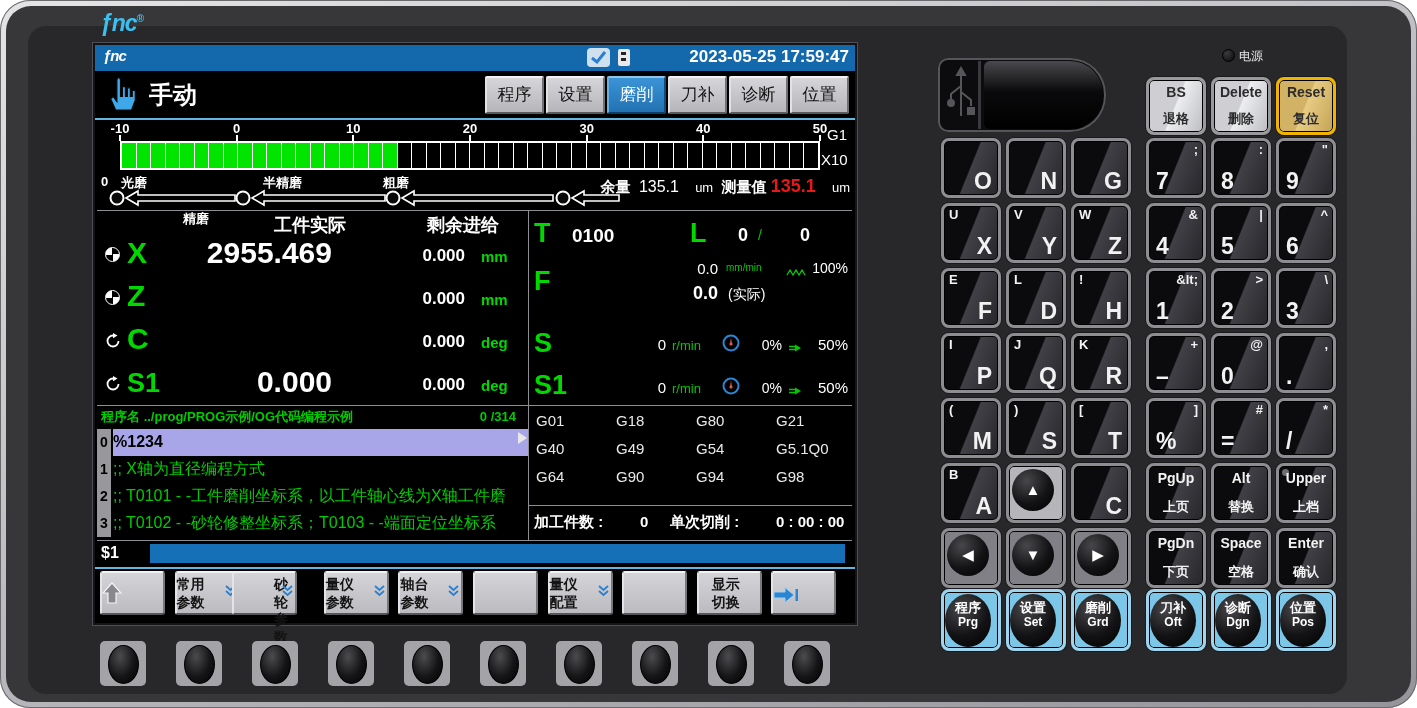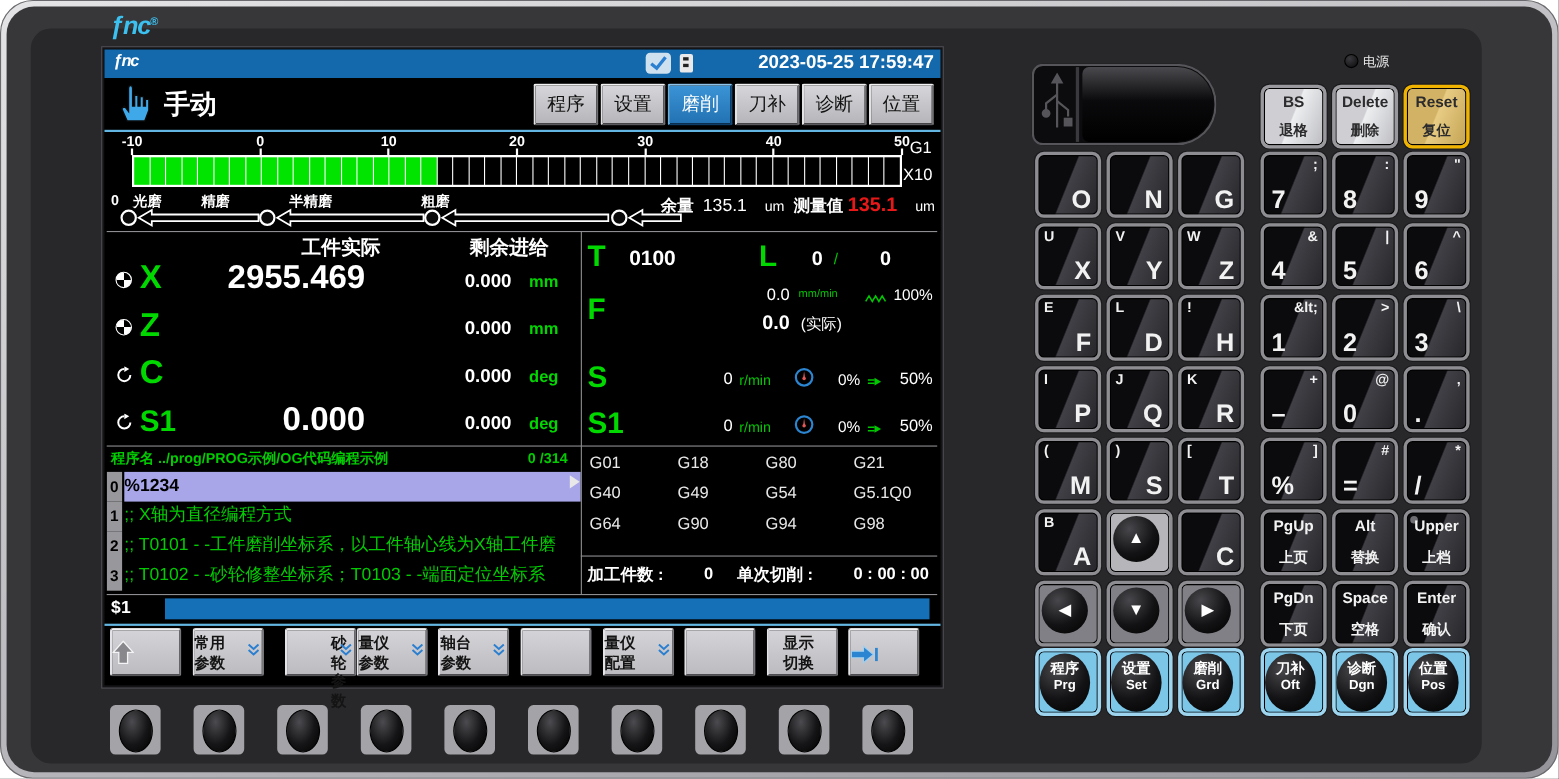--- a/index.html
+++ b/index.html
@@ -260,21 +260,21 @@
           <div class="cell"></div>
           <div class="cell"></div>
           <div class="cell"></div>
           <div class="cell"></div>
         </div>
       <div class="gx-label" style="left:732px;top:6px">G1</div>
       <div class="gx-label" style="left:726px;top:31px">X10</div>
       <div class="stage-label" style="left:6px">0</div>
       <div id="stagelabels">
           <div class="stage-label" style="left: 26px;">光磨</div>
-          <div class="stage-label" style="left: 88px;">精磨</div>
+          <div class="stage-label" style="left: 88px; margin-top: 36px;">精磨</div>
           <div class="stage-label" style="left: 168px;">半精磨</div>
           <div class="stage-label" style="left: 288px;">粗磨</div>
         </div>
       <div class="abs" style="left:8px;top:68px">
         <svg width="530" height="20" viewBox="0 0 530 20">
           <g fill="none" stroke="#fff" stroke-width="1.6">
             <polygon points="23,10 35,3 35,7 132,7 132,13 35,13 35,17"></polygon>
             <polygon points="149,10 161,3 161,7 282,7 282,13 161,13 161,17"></polygon>
             <polygon points="299,10 311,3 311,7 450,7 450,13 311,13 311,17"></polygon>
             <polygon points="469,10 481,3 481,7 516,7 516,13 481,13 481,17"></polygon>
@@ -457,21 +457,21 @@
             <polygon points="10,1 19,11 14,11 14,21 6,21 6,11 1,11" fill="#88888c" stroke="#f4f4f6" stroke-width="1.2"></polygon>
           </svg></div>
         <div class="skey" style="left: 79.6px;">
           <div>常用</div>
           <div>参数</div>
           <svg class="chev" width="11" height="12">
             <polyline points="1,1 5.5,5 10,1" fill="none" stroke="#2b7fd0" stroke-width="1.8"></polyline>
             <polyline points="1,6 5.5,10 10,6" fill="none" stroke="#2b7fd0" stroke-width="1.8"></polyline>
           </svg>
         </div>
-        <div class="skey" style="left: 164px; padding-left: 40px;">
+        <div class="skey" style="left: 137px; padding-left: 40px;">
           <div>砂轮</div>
           <div>参数</div>
           <svg class="chev" width="11" height="12">
             <polyline points="1,1 5.5,5 10,1" fill="none" stroke="#2b7fd0" stroke-width="1.8"></polyline>
             <polyline points="1,6 5.5,10 10,6" fill="none" stroke="#2b7fd0" stroke-width="1.8"></polyline>
           </svg>
         </div>
         <div class="skey" style="left: 228.8px;">
           <div>量仪</div>
           <div>参数</div>

